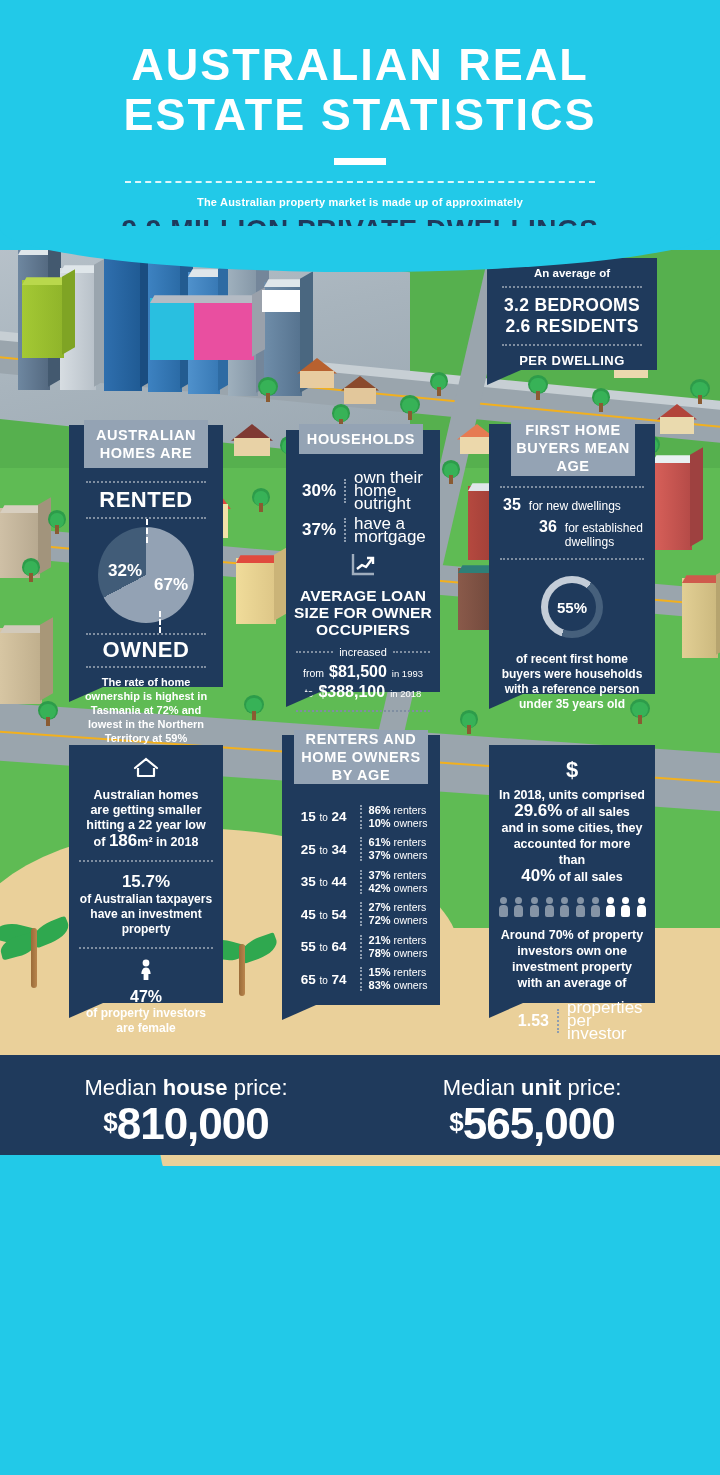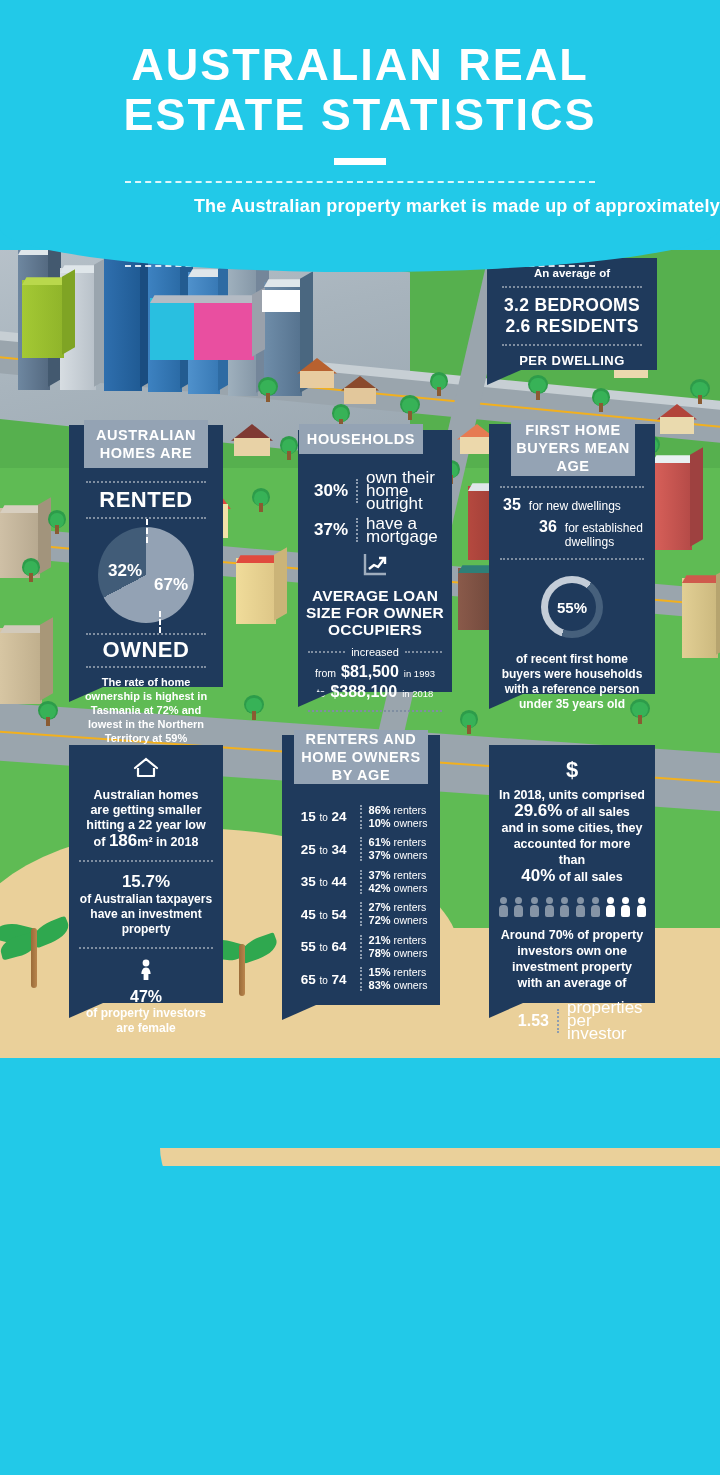--- a/index.html
+++ b/index.html
@@ -9,21 +9,21 @@
     background:#22c9e8; position:relative;
   }
   .page { position:relative; width:720px; height:1166px; overflow:hidden; }
 
   
   .header { position:absolute; left:0; top:0; width:720px; height:250px; background:#22c9e8; z-index:5; }
   .hdr-title { text-align:center; padding-top:40px; color:#fff;
     font-size:45px; font-weight:bold; letter-spacing:2px; line-height:50px; }
   .hdr-rule { width:52px; height:7px; background:#fff; margin:18px auto 0; }
   .hdr-dash1 { width:470px; height:0; border-top:2px dashed rgba(255,255,255,.85); margin:16px auto 0; }
-  .hdr-sub { text-align:right; color:#fff; font-size:18px; font-weight:bold; margin-top:13px; letter-spacing:.2px; }
+  .hdr-sub { text-align:center; color:#fff; font-size:11px; font-weight:bold; margin-top:13px; letter-spacing:.2px; }
   .hdr-big { text-align:center; color:#1e3a5c; font-size:28px; font-weight:bold; margin-top:6px; letter-spacing:.5px; }
   .hdr-dash2 { width:470px; height:0; border-top:2px dashed rgba(255,255,255,.85); margin:10px auto 0; }
   .hdr-curve { position:absolute; left:0; bottom:-22px; width:720px; height:46px; background:#22c9e8;
                border-radius:0 0 52% 52% / 0 0 100% 100%; }
 
   
   .scene { position:absolute; left:0; top:228px; width:720px; height:830px; overflow:hidden;
            background:#5cb85c; z-index:1; }
   .grass { position:absolute; inset:0; background:#5fbb54; }
   .grass2 { position:absolute; left:0; top:0; width:720px; height:240px; background:#56b04e; }
@@ -532,21 +532,21 @@
 
     <div class="dashrule" style="width:120px;margin:6px auto 2px;"></div>
     <div class="ctr bold" style="font-size:22px;letter-spacing:.5px;">OWNED</div>
     <div class="dashrule" style="width:120px;margin:3px auto 7px;"></div>
     <div class="ctr bold" style="font-size:11px;line-height:14px;">The rate of home ownership is highest in Tasmania at 72% and lowest in the Northern Territory at 59%</div>
   </div>
 
   <div class="tab" style="left:299px;top:424px;width:124px;height:30px;">
     <span>HOUSEHOLDS</span>
   </div>
-  <div class="panel" style="left:286px;top:430px;width:154px;height:262px;padding:34px 8px 8px;margin-left:12px;">
+  <div class="panel" style="left:286px;top:430px;width:154px;height:262px;padding:34px 8px 8px;">
     <div class="srow">
       <div class="num">30%</div>
       <div class="sep"></div>
       <div class="txt">own their home outright</div>
     </div>
     <div class="srow">
       <div class="num">37%</div>
       <div class="sep"></div>
       <div class="txt">have a mortgage</div>
     </div>
@@ -751,18 +751,28 @@
 
     <div class="ctr bold" style="font-size:12.5px;line-height:16px;margin-top:4px;">Around 70% of property investors own one investment property with an average of</div>
 
     <div class="srow" style="margin-top:10px;">
       <div class="num" style="font-size:16px;min-width:46px;">1.53</div>
       <div class="sep"></div>
       <div class="txt" style="width:74px;">properties per investor</div>
     </div>
   </div>
 
+  <div class="priceband">
+    <div class="pcol" style="left:26px;">
+      <div class="lbl"><span>Median </span><b>house</b><span> price:</span></div>
+      <div class="amt"><sup>$</sup><span>810,000</span></div>
+    </div>
+    <div class="pcol" style="left:372px;">
+      <div class="lbl"><span>Median </span><b>unit</b><span> price:</span></div>
+      <div class="amt"><sup>$</sup><span>565,000</span></div>
+    </div>
+  </div>
 
   <div class="logo">
     <span class="word">property</span><span class="tm">TM</span><span class="bubble">me</span>
   </div>
 
 </div>
 
 </body></html>

